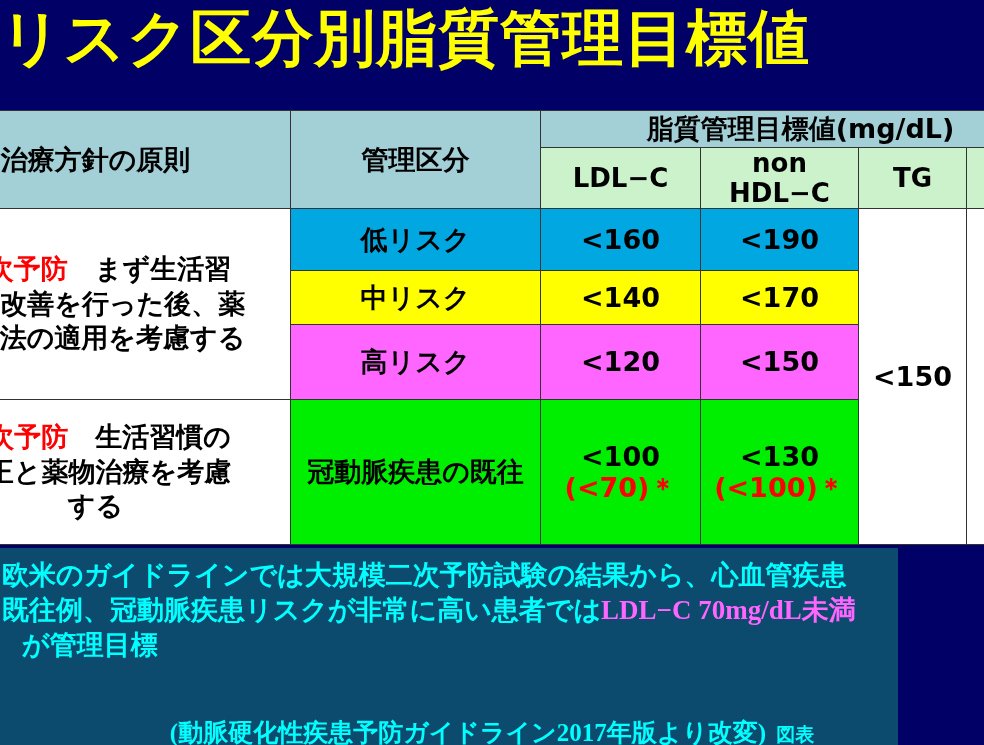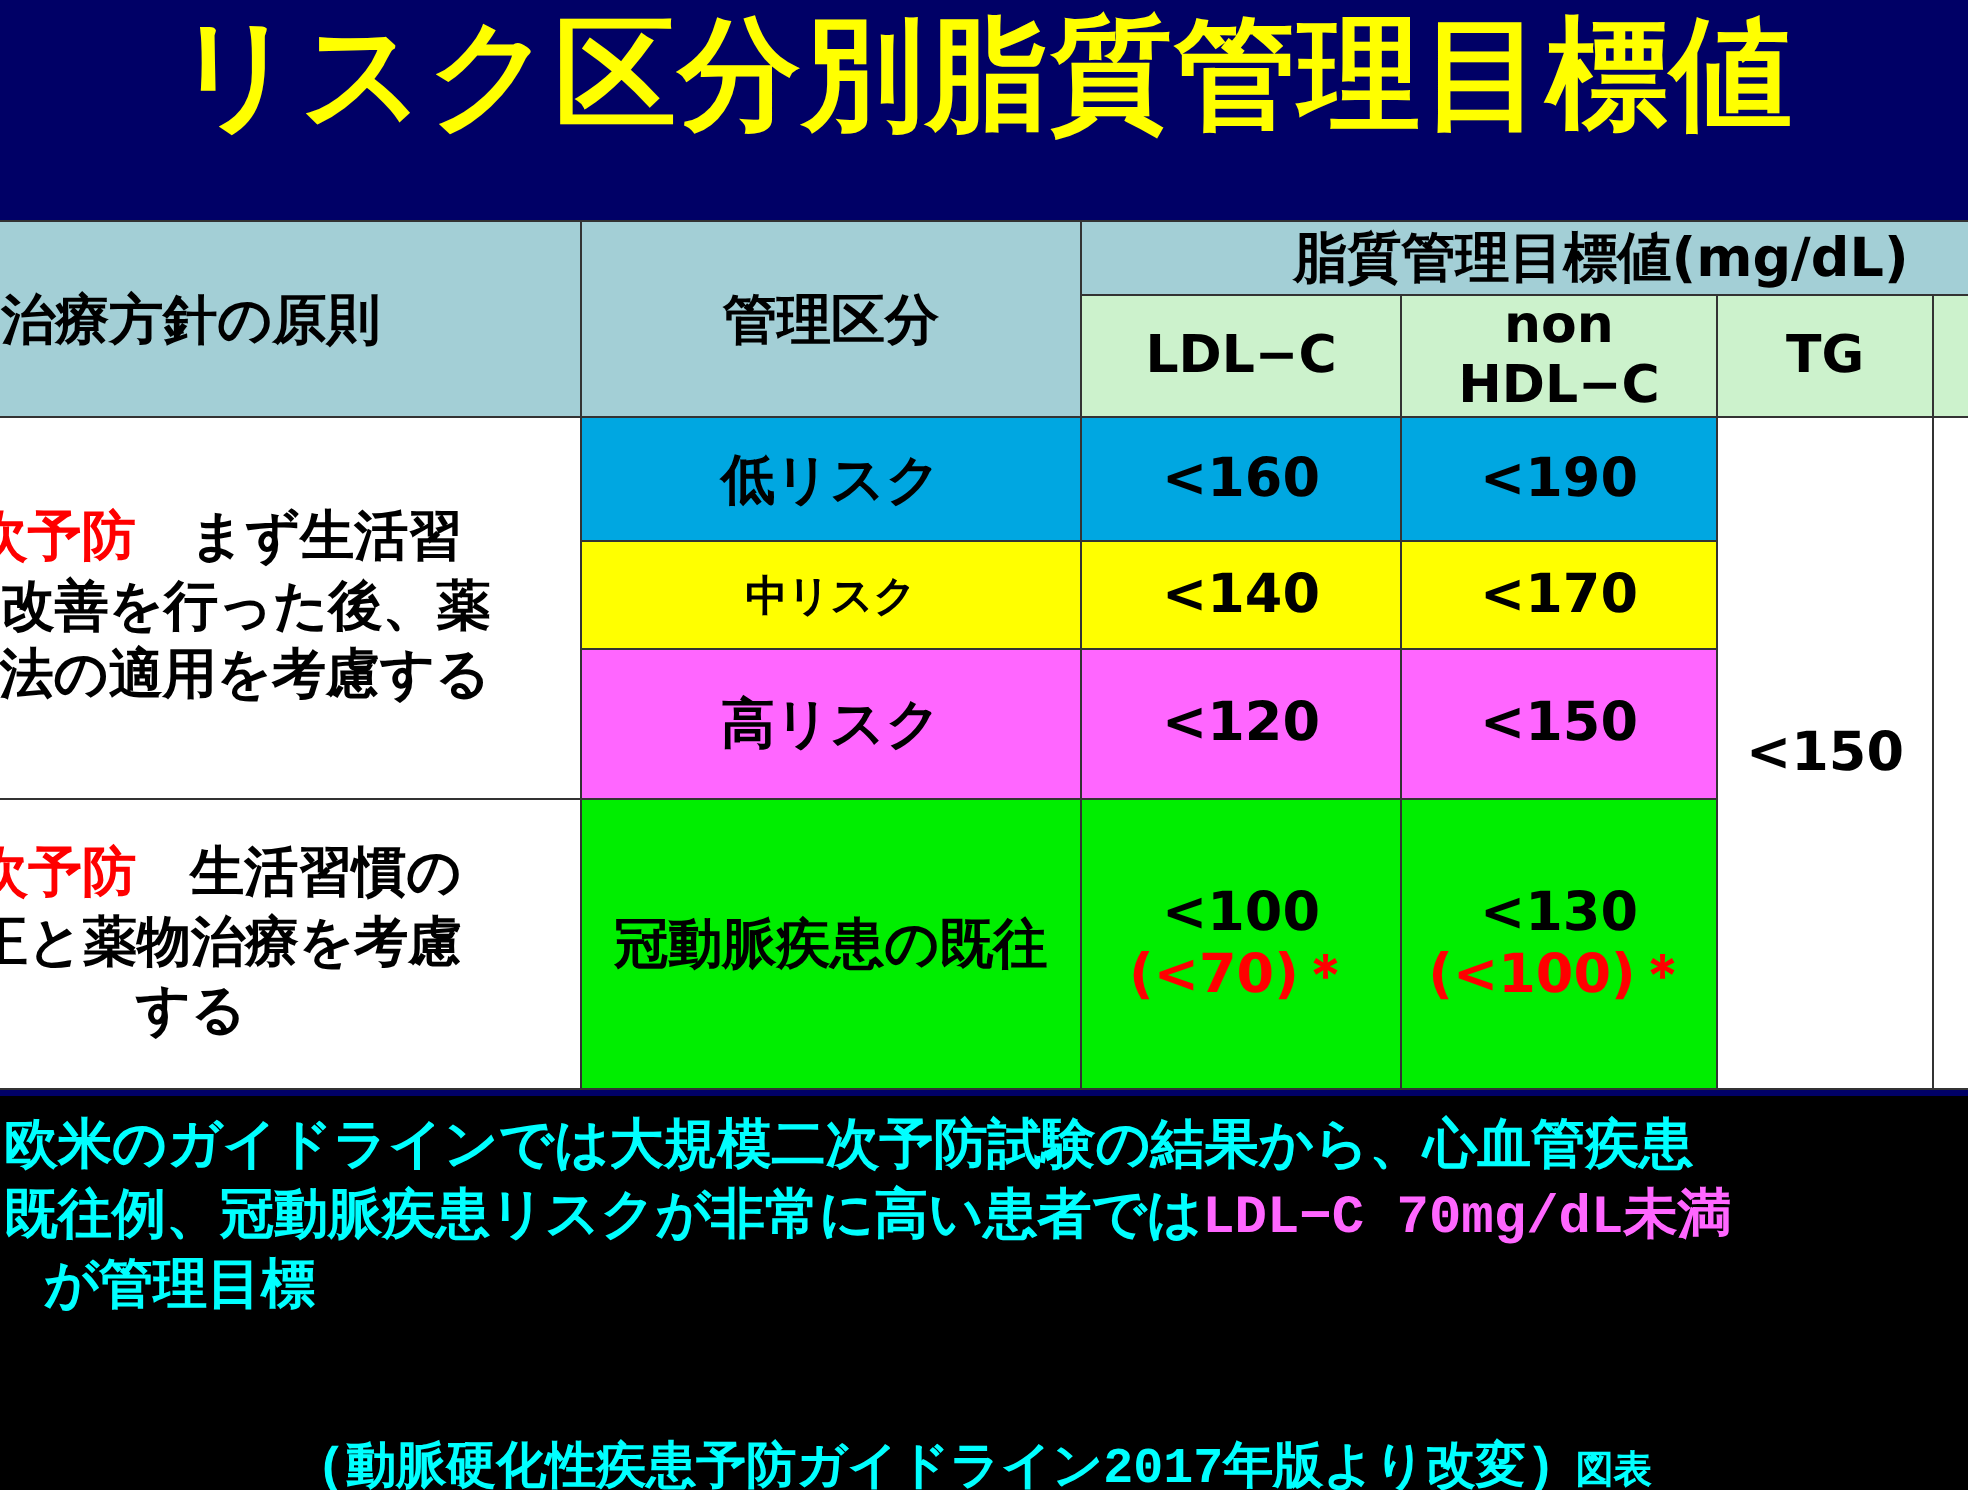--- a/index.html
+++ b/index.html
@@ -16,21 +16,21 @@
   }
 
   
   #title-bar {
     position: absolute;
     left: 0; top: 0;
     width: 984px; height: 105px;
     background: #000066;
     display: flex;
     align-items: flex-start;
-    justify-content: center;
+    justify-content: flex-start;
   }
   #page-title {
     color: #FFFF00;
     font-size: 61px;
     font-weight: bold;
     letter-spacing: 1px;
     line-height: 1.0;
     margin-top: 7px;
     white-space: nowrap;
     font-family: "DejaVu Sans", sans-serif;
@@ -60,39 +60,39 @@
     font-weight: bold;
     color: #000000;
     padding: 0 4px;
   }
 
   .hdr-blue  { background: #A3CFD6; font-size: 27px; }
   .hdr-green { background: #CCF2CC; font-size: 26px; margin-top: 23px; }
 
   .c-policy  { background: #FFFFFF; font-size: 27px; line-height: 1.28; }
   .c-low     { background: #00A7E1; font-size: 27px; }
-  .c-mid     { background: #FFFF00; font-size: 21px; }
+  .c-mid     { background: #FFFF00; font-size: 27px; }
   .c-high    { background: #FF66FF; font-size: 27px; }
   .c-sec     { background: #00EE00; font-size: 27px; }
   .c-white   { background: #FFFFFF; font-size: 27px; }
 
   .val { font-size: 27px; line-height: 1.15; }
   .val .sub { color: #FF0000; display: block; }
   .red { color: #FF0000; }
 
   .policy-inner { display: block; padding: 0 6px; white-space: pre-line; }
 
   
   #footer {
     position: absolute;
     left: 0; top: 548px;
-    width: 984px;
+    width: 898px;
     height: 197px;
-    background: #000000;
-    font-family: Liberation Mono, monospace;
+    background: #0c4a6e;
+    font-family: Liberation Serif, serif;
   }
   .note-line {
     color: #00FFFF;
     font-size: 27px;
     font-weight: bold;
     line-height: 1.30;
     white-space: nowrap;
     padding-left: 2px;
   }
   .note-line.indent { padding-left: 22px; }

